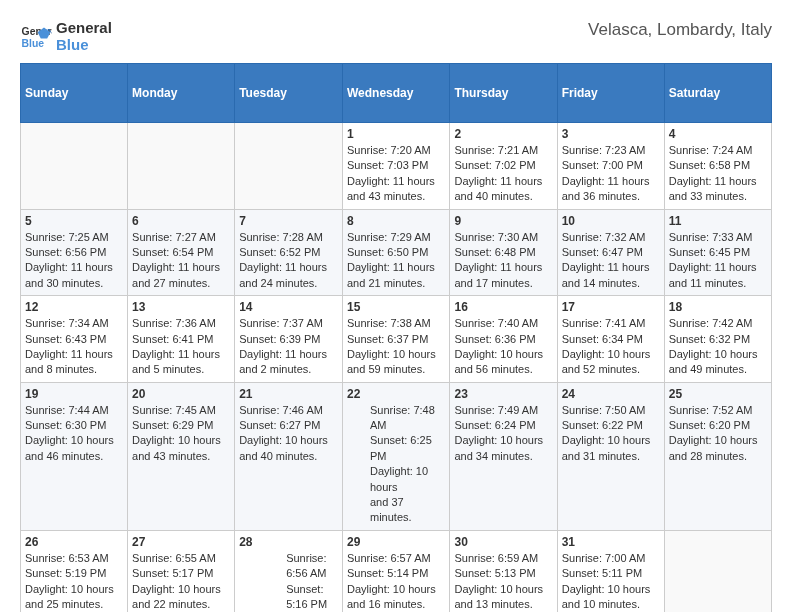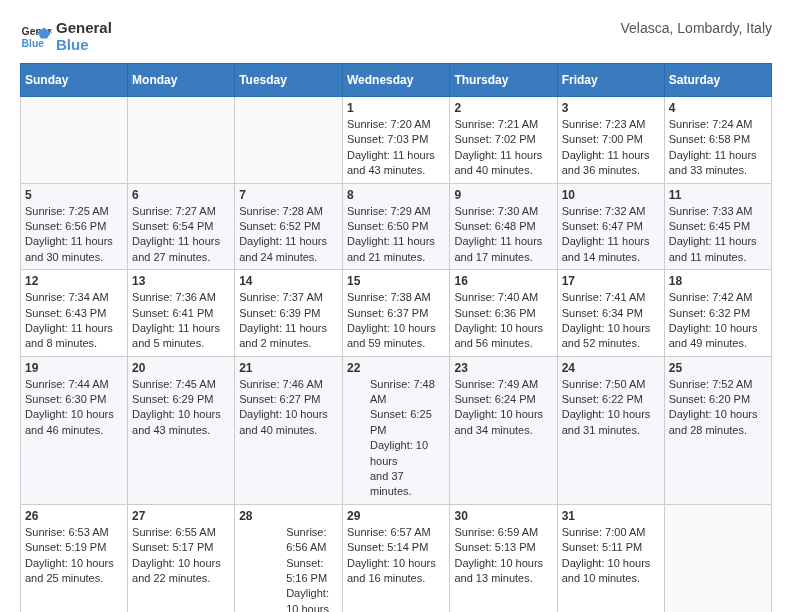--- a/index.html
+++ b/index.html
@@ -27,34 +27,34 @@
     }
     .title-block {
       text-align: right;
     }
     .month-title {
       font-size: 32px;
       font-weight: bold;
       color: #333;
     }
     .location {
-      font-size: 14px;
+      font-size: 17px;
       color: #555;
     }
     .calendar {
       width: 100%;
       border-collapse: collapse;
       border: 1px solid #ccc;
     }
     .calendar th {
       background: #3a7abf;
       color: #fff;
       font-size: 12px;
       font-weight: bold;
-      padding: 9px 4px;
+      padding: 22px 4px;
       text-align: left;
       border: 1px solid #2a6aaf;
     }
     .calendar td {
       vertical-align: top;
       border: 1px solid #ccc;
       padding: 4px;
       width: 108px;
       min-height: 90px;
       font-size: 10px;

